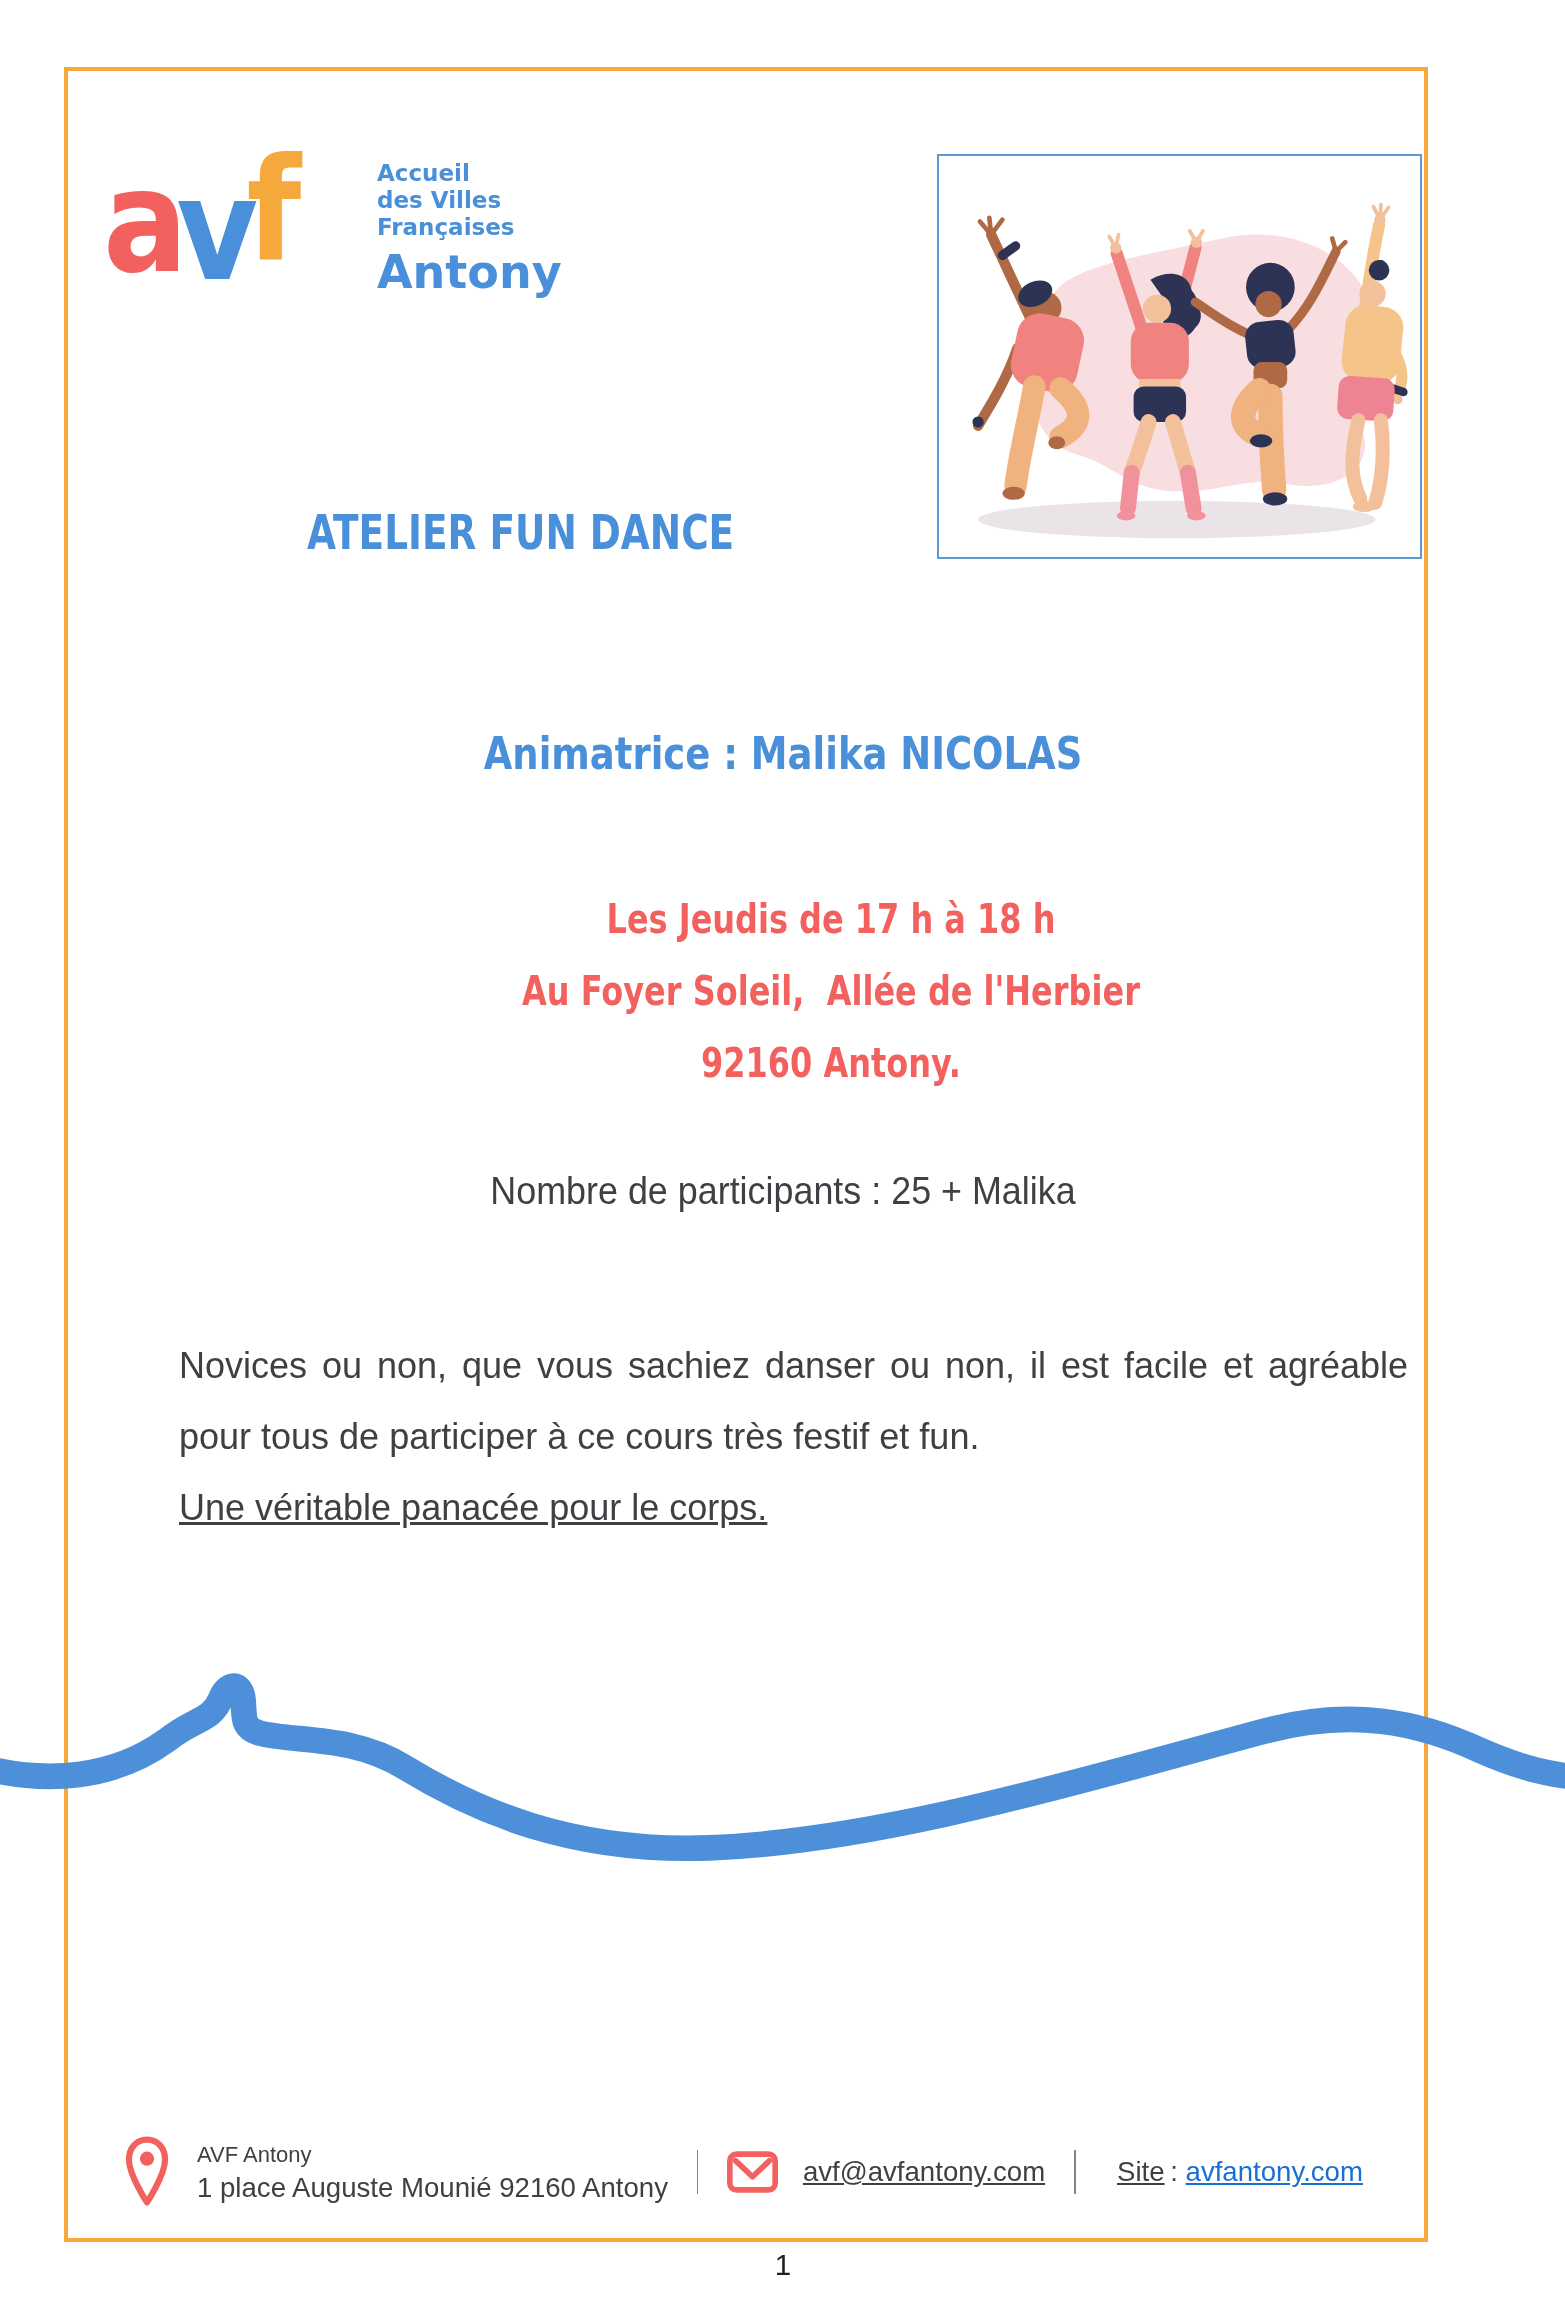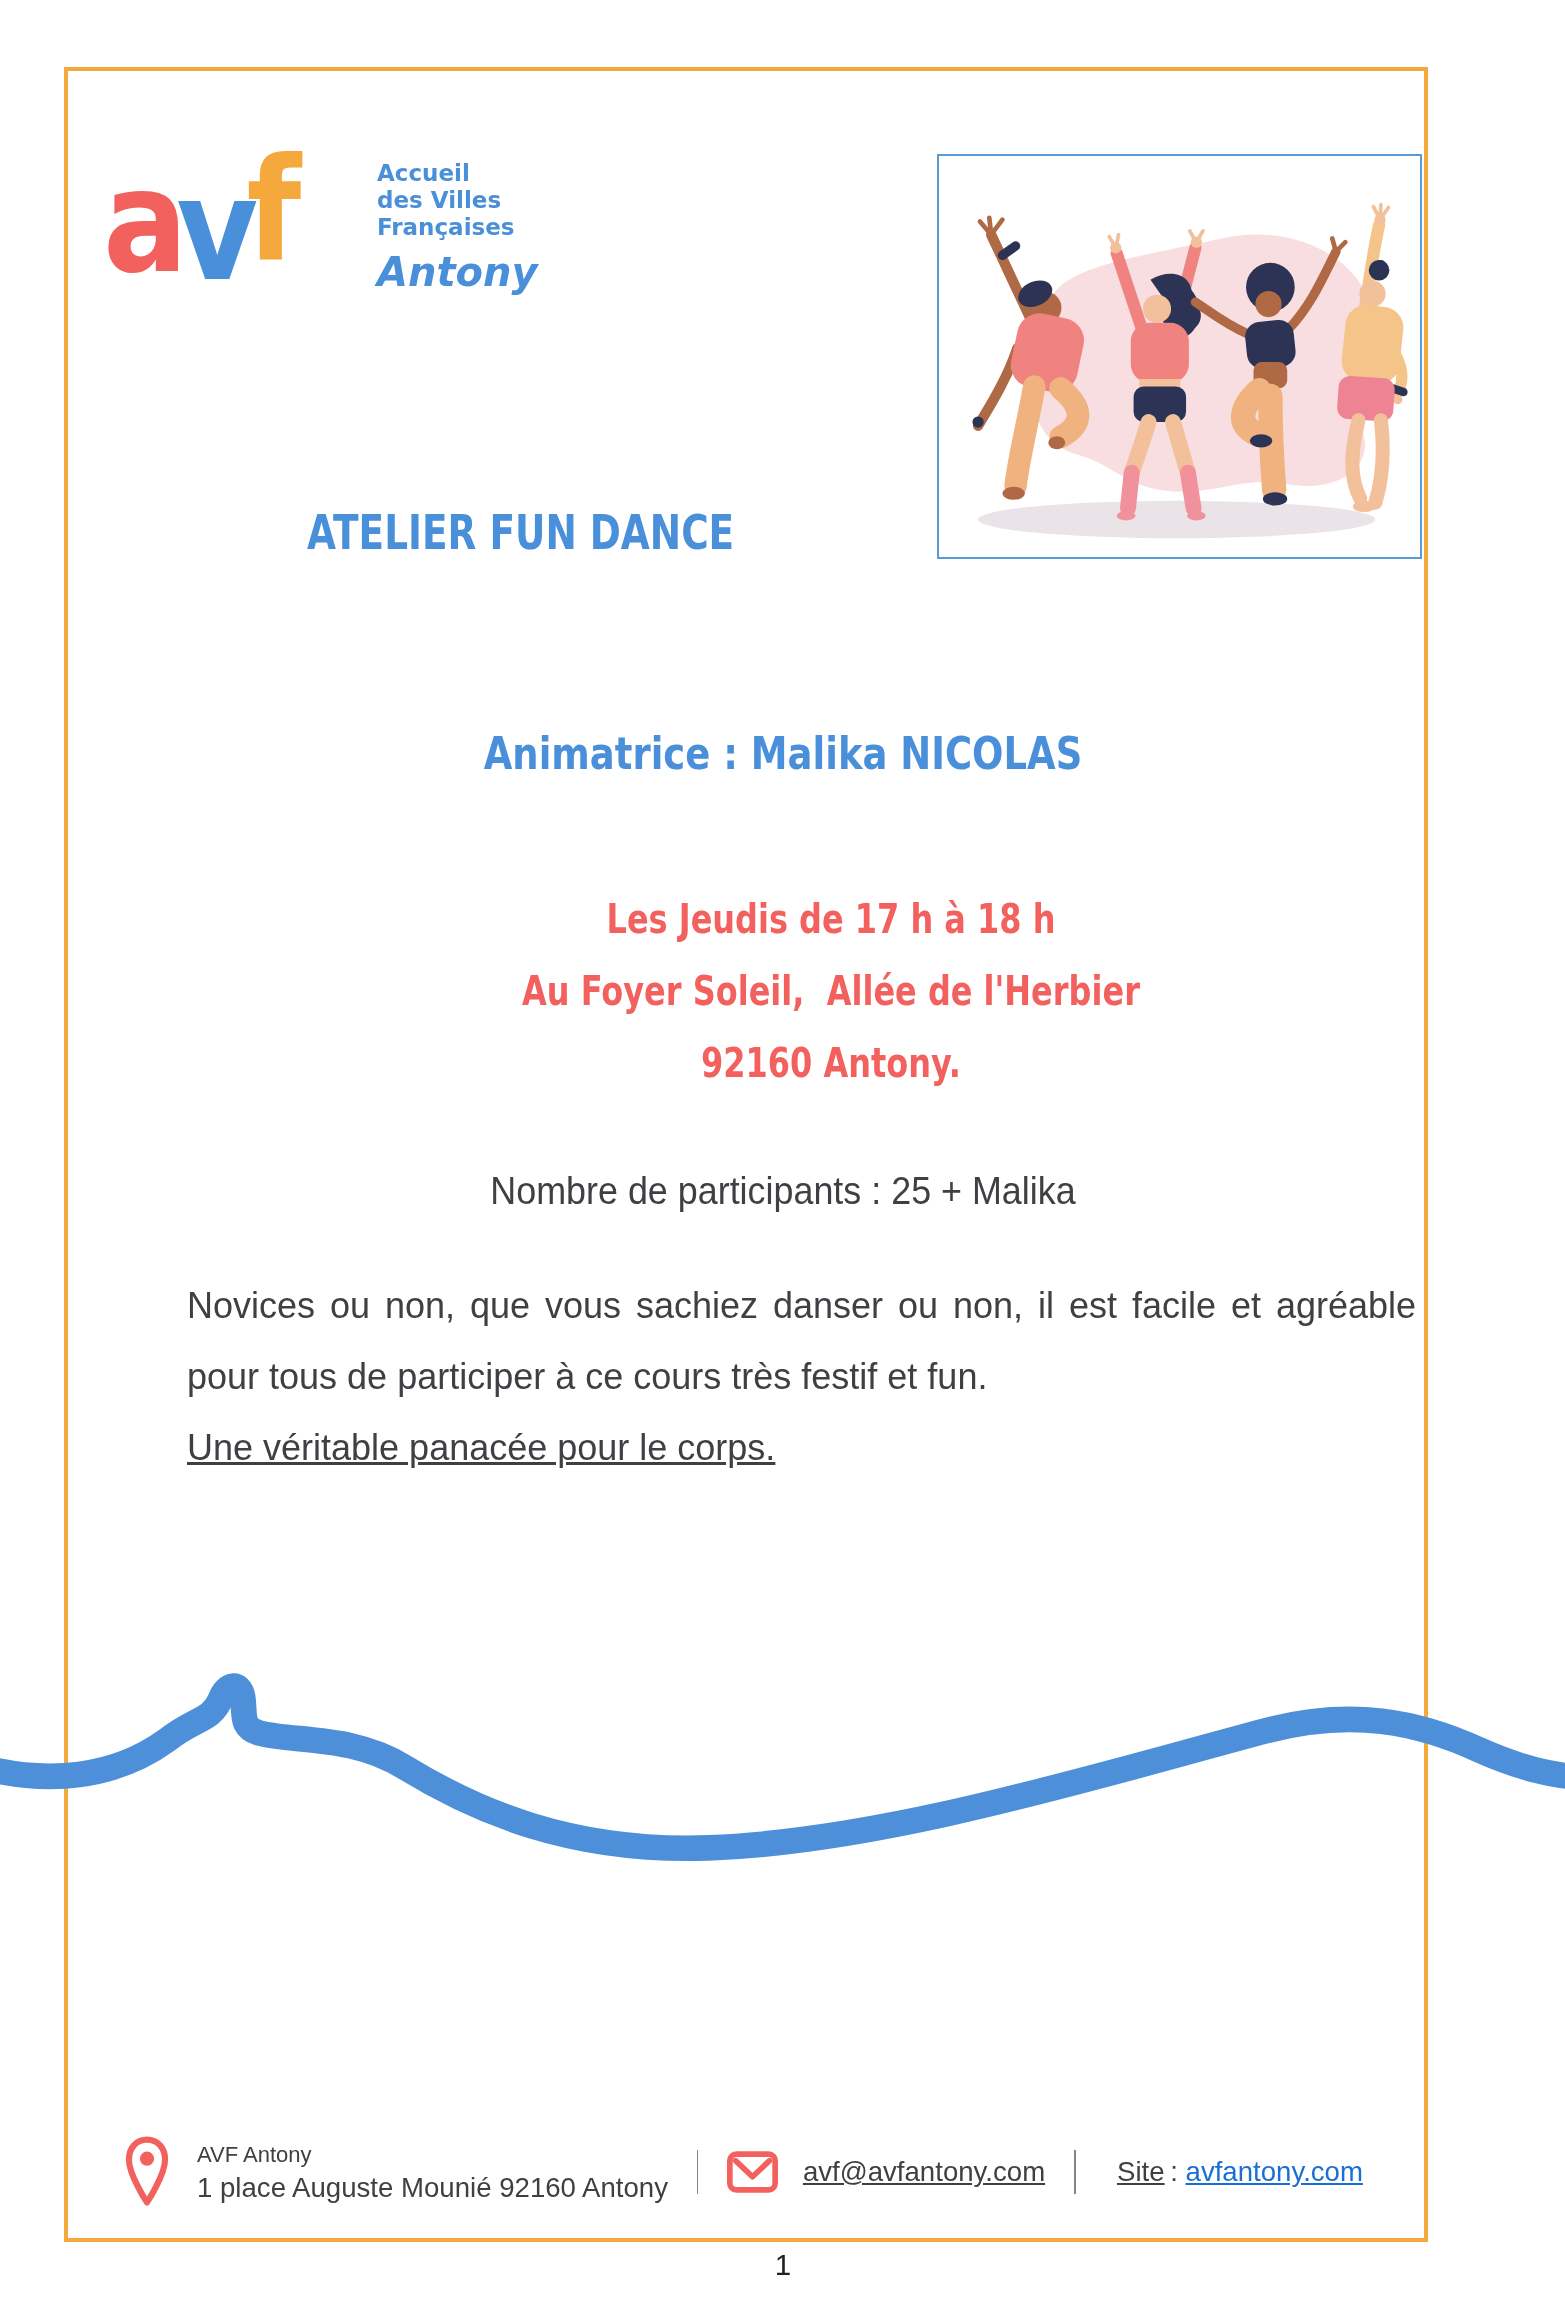--- a/index.html
+++ b/index.html
@@ -12,39 +12,39 @@
   .logo{position:absolute;left:103px;top:150px;z-index:4;display:flex;}
   .logo-letters{display:flex;font-family:"DejaVu Sans",sans-serif;font-weight:bold;
                 font-size:143px;line-height:143px;letter-spacing:-13.3px;
                 transform:scaleX(0.88);transform-origin:left top;}
   .logo-letters span{display:block;}
   .l-a{color:#F2615E;} .l-v{color:#4A8FD9;margin-top:7.6px;} .l-f{color:#F5A93C;margin-top:-11.4px;}
   .logo-text{position:absolute;left:274px;top:9.5px;width:323px;}
   .logo-org{color:#4A8FD9;font-family:"DejaVu Sans",sans-serif;font-weight:bold;
             font-size:23px;line-height:27px;}
   .logo-city{color:#4A8FD9;font-family:"DejaVu Sans",sans-serif;font-weight:bold;
-             font-size:40px;line-height:48px;margin-top:7.6px;font-style:italic;}
+             font-size:46px;line-height:48px;margin-top:7.6px;}
   
   .illus{position:absolute;left:937px;top:154px;width:481px;height:401px;
          border:2.9px solid #5B9BD5;background:#fff;z-index:4;}
   
   .title{position:absolute;left:307px;top:508px;z-index:4;color:#4A8FD9;
          font-family:"DejaVu Sans",sans-serif;font-weight:bold;font-size:48px;line-height:1;
          letter-spacing:0px;transform:scaleX(0.78);transform-origin:left top;white-space:nowrap;}
   .animator{position:absolute;left:0;top:732px;width:1566px;text-align:center;z-index:4;
             color:#4A8FD9;font-family:"DejaVu Sans",sans-serif;font-weight:bold;font-size:44px;
             line-height:1;transform:scaleX(0.84);white-space:nowrap;}
   .schedule{position:absolute;left:0;top:883px;width:1566px;text-align:center;z-index:4;
             color:#F2615E;font-family:"DejaVu Sans",sans-serif;font-weight:bold;font-size:41px;
             line-height:72px;padding-left:48px;}
   .schedule div{transform:scaleX(0.78);white-space:nowrap;}
   .participants{position:absolute;left:0;top:1170px;width:1566px;text-align:center;z-index:4;
             color:#3F4043;font-size:39px;line-height:1.1;transform:scaleX(0.92);white-space:nowrap;}
-  .desc{position:absolute;left:179px;top:1270px;width:1229px;z-index:4;color:#3F4043;
-        font-size:36px;line-height:71px;margin-left:8px;}
+  .desc{position:absolute;left:179px;top:1330px;width:1229px;z-index:4;color:#3F4043;
+        font-size:36px;line-height:71px;}
   .desc .p1{text-align:justify;text-justify:inter-word;}
   .desc .p2{text-align:left;text-decoration:underline;}
   
   .wave{position:absolute;left:0;top:1672px;width:1566px;height:271px;z-index:3;}
   
   .footer{position:absolute;left:124px;top:2134px;z-index:4;display:flex;align-items:center;}
   .pin{width:46px;height:76px;margin-right:27px;flex:0 0 auto;}
   .addr-block{color:#3F4043;}
   .addr-org{font-size:22px;line-height:32px;}
   .addr-line{font-size:27.6px;line-height:34px;}

